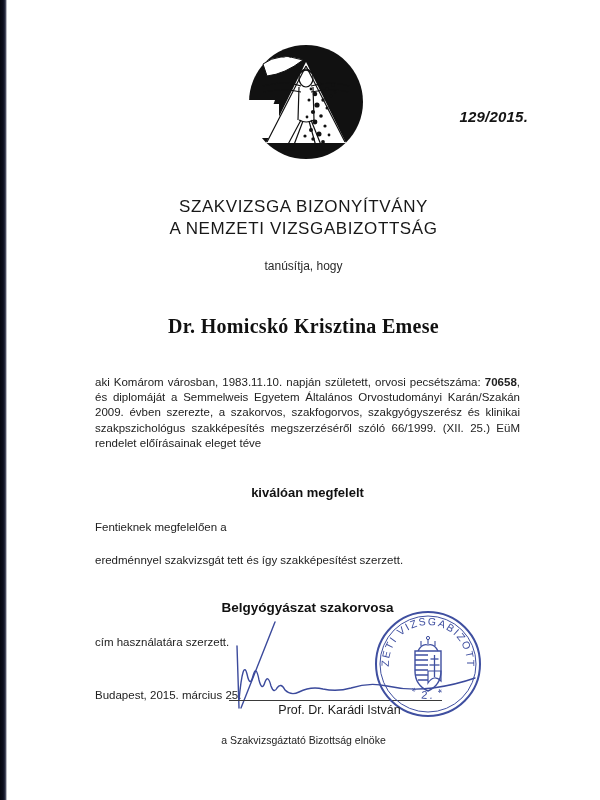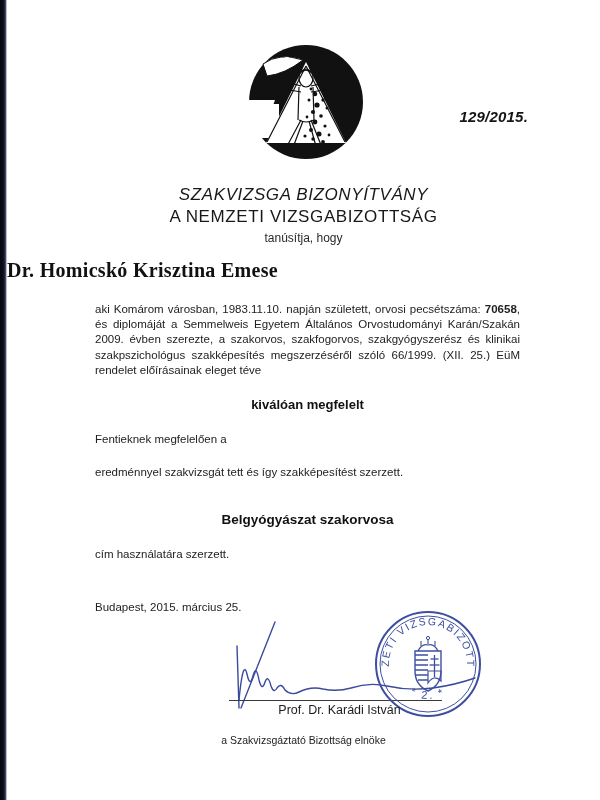--- a/index.html
+++ b/index.html
@@ -55,57 +55,57 @@
     color: #141414;
   }
 
   
   .title-1, .title-2 {
     text-align: center;
     font-size: 17px;
     letter-spacing: .6px;
     color: #181818;
   }
-  .title-1 { margin-top: 20px; font-style: italic; }
+  .title-1 { margin-top: 32px; }
   .title-2 { margin-top: 2px; }
   .subtitle {
     text-align: center;
     font-size: 12px;
-    margin-top: 4px;
+    margin-top: 20px;
     color: #2a2a2a;
   }
   .holder-name {
-    text-align: left;
+    text-align: center;
     font-family: "Liberation Serif", serif;
     font-weight: bold;
     font-size: 20px;
-    margin-top: 14px;
+    margin-top: 42px;
     letter-spacing: .3px;
     color: #111111;
   }
 
   
   .body-wrap {
     margin: 0 88px 0 88px;
     width: 425px;
   }
   .para {
     text-align: justify;
     font-size: 11.5px;
     line-height: 15.2px;
-    margin-top: 20px;
+    margin-top: 37px;
     color: #222222;
   }
   .para b { font-weight: bold; }
 
   .emph {
     text-align: center;
     font-weight: bold;
     font-size: 13px;
-    margin-top: 19px;
+    margin-top: 34px;
     color: #111111;
   }
   .line-text {
     font-size: 11.5px;
     margin-top: 21px;
     color: #222222;
   }
   .qualification {
     text-align: center;
     font-weight: bold;

